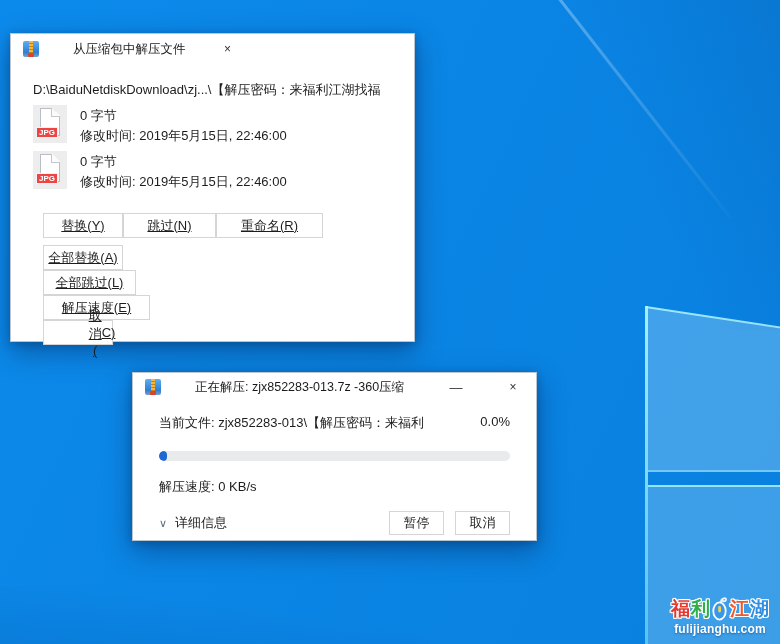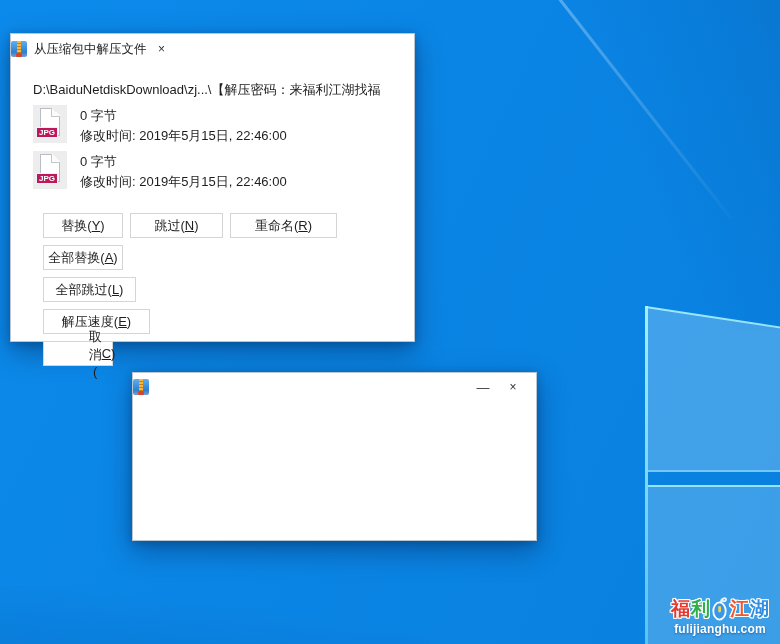--- a/index.html
+++ b/index.html
@@ -26,21 +26,21 @@
   .bl-shade { position:absolute; left:0; bottom:0; width:430px; height:58px;
     background:linear-gradient(to top right,rgba(0,40,100,.10),rgba(0,40,100,0) 60%); }
 
   
   .dialog { position:absolute; background:#fff; border:1px solid #b9c6d2;
     box-shadow:0 10px 26px rgba(0,10,40,.35),0 2px 8px rgba(0,10,40,.2);
     color:#1d1d1d; font-size:13px; }
   .dlg1 { left:10px; top:33px; width:405px; height:309px; }
   .dlg2 { left:132px; top:372px; width:405px; height:169px; }
 
-  .titlebar { display:flex; align-items:center; height:30px; padding:0 8px 0 0; background:#fff; }
+  .titlebar { display:flex; align-items:center; height:30px; padding:0 8px 0 12px; background:#fff;gap:27px; }
   .dlg2 .titlebar { height:28px; }
   .titlebar .title { font-size:12.5px; color:#1b1b1b; margin-left:7px; white-space:nowrap; }
   .cap-btn { margin-left:auto; width:30px; height:22px; border:none; background:transparent;
     font-size:13px; color:#333; display:flex; align-items:center; justify-content:center; cursor:default; }
   .cap-btn.min { margin-left:auto; }
   .cap-btn.cls { margin-left:0; font-size:12px; }
 
   
   .zipicon { position:relative; width:16px; height:16px; flex:0 0 16px; border-radius:2px;
     background:linear-gradient(180deg,#5cb0f2 0%,#2e7fd2 70%,#7aa0c8 100%); }
@@ -54,24 +54,24 @@
   .file-row { display:flex; margin-top:6px; align-items:flex-start; }
   .file-txt { margin-left:13px; }
   .file-txt .size { margin-top:2px; }
   .file-txt .modified { margin-top:2px; }
 
   
   .fileicon { position:relative; width:34px; height:38px; background:#ededed; flex:0 0 34px; }
   .page { position:absolute; left:7px; top:3px; width:20px; height:28px; background:#fff; border:1px solid #b9bec6; }
   .fold { position:absolute; top:-1px; right:-1px; width:9px; height:9px;
     background:linear-gradient(225deg,#ededed 50%,#fbfbfb 50%); border-left:1px solid #c3c8cf; border-bottom:1px solid #c3c8cf; }
-  .badge { position:absolute; left:3px; bottom:5px; width:22px; height:11px; background:#be185d;
+  .badge { position:absolute; left:3px; bottom:5px; width:22px; height:11px; background:#ef4444;
     border:1px solid #eef4f7; color:#fff; font-size:8px; font-weight:bold; line-height:9px; text-align:center;margin-top:30px; }
 
-  .btn-row { display:flex; gap:7px; margin-left:10px; }
+  .btn-row { display:flex; gap:0; margin-left:10px;text-decoration:underline; }
   .row1 { margin-top:22px; }
   .row2 { margin-top:7px;flex-direction:column; }
   .btn { height:25px; background:#fff; border:1px solid #d5d5d5; color:#1d1d1d;
     font-size:13px; font-family:inherit; display:flex; align-items:center; justify-content:center; cursor:default; }
   .w-a { width:80px; } .w-b { width:93px; } .w-c { width:107px; } .w-d { width:70px;padding-left:48px; }
   .accesskey { text-decoration:underline; }
 
   
   .p-content { padding:0 26px; }
   .p-row1 { display:flex; justify-content:space-between; margin-top:13px; white-space:nowrap; }
@@ -184,22 +184,43 @@
       </div>
     </div>
   </div>
 
   <div class="dialog dlg2">
     <div class="titlebar">
       <span class="zipicon">
         <span class="zip-stripe"></span>
         <span class="zip-pull"></span>
       </span>
+      <span class="title">正在解压: zjx852283-013.7z -360压缩</span>
       <button class="cap-btn min">—</button>
       <button class="cap-btn cls">×</button>
+    </div>
+    <div class="p-content">
+      <div class="p-row1">
+        <span>当前文件: zjx852283-013\【解压密码：来福利</span>
+        <span>0.0%</span>
+      </div>
+      <div class="track">
+        <div class="fill"></div>
+      </div>
+      <div class="speed">解压速度: 0 KB/s</div>
+      <div class="p-bottom">
+        <span class="details">
+          <span class="chev">∨</span>
+          <span>详细信息</span>
+        </span>
+        <span class="p-btns">
+          <button class="btn pbtn">暂停</button>
+          <button class="btn pbtn">取消</button>
+        </span>
+      </div>
     </div>
   </div>
 
   <div class="logo">
     <div class="logo-chars">
       <span class="wm-char" style="color: rgb(230, 58, 48);">福</span>
       <span class="wm-char" style="color: rgb(47, 174, 74);">利</span>
       <svg class="mouse" width="16" height="25" viewBox="0 0 16 25">
         <path d="M9,6 C9,2 15,1 14,4 C13.4,5.8 10,5.6 10.2,3.8" fill="none" stroke="#eaf6ff" stroke-width="1.8" stroke-linecap="round"></path>
         <ellipse cx="7.5" cy="15" rx="6.2" ry="8.6" fill="#3598ea" stroke="#ffffff" stroke-width="1.8"></ellipse>

